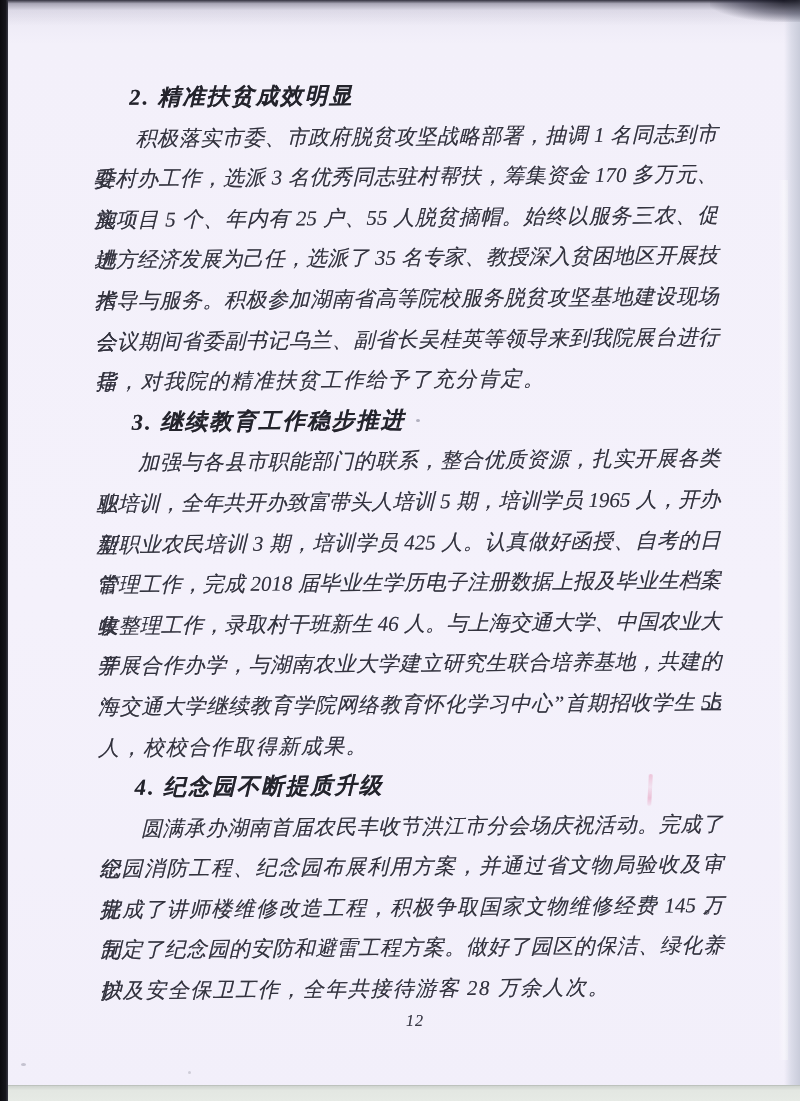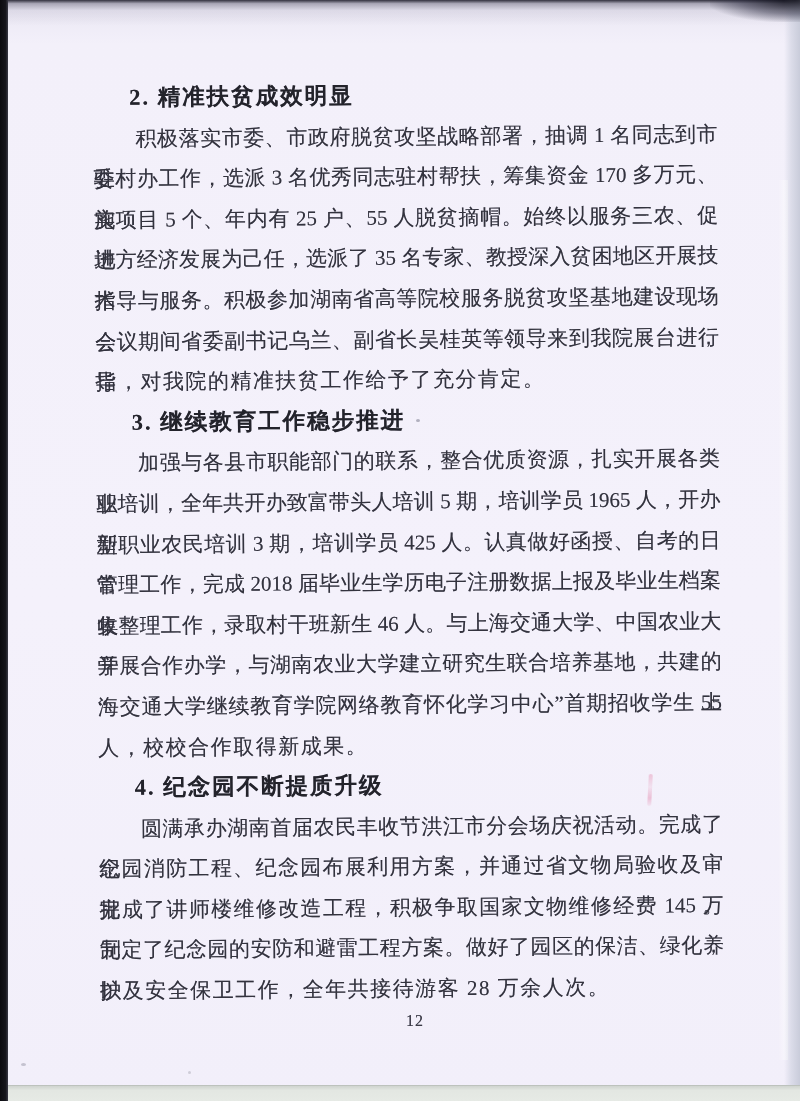--- a/index.html
+++ b/index.html
@@ -5,20 +5,21 @@
   html,body{margin:0;padding:0;}
   body{
     width:800px;height:1101px;overflow:hidden;
     font-family:"Liberation Serif","DejaVu Serif",serif;
     background:#f3f0fa;
   }
   .scan{
     position:relative;width:800px;height:1101px;overflow:hidden;
     background:
       linear-gradient(180deg, #e9e6f2 0%, #f3f0fa 4%, #f4f1fb 55%, #f2effa 100%);
+    font-style: italic;
   }
   
   .edge-left{
     position:absolute;left:0;top:0;width:8px;height:1101px;
     background:linear-gradient(90deg,#0b0b0f 0%,#16161c 70%,#3a3a46 100%);
     z-index:6;
   }
   .edge-top{
     position:absolute;left:0;top:0;width:800px;height:26px;
     background:linear-gradient(180deg,rgba(40,39,52,.95) 0%,rgba(90,88,108,.45) 14%,rgba(150,148,170,.18) 40%,rgba(150,148,170,0) 100%);

